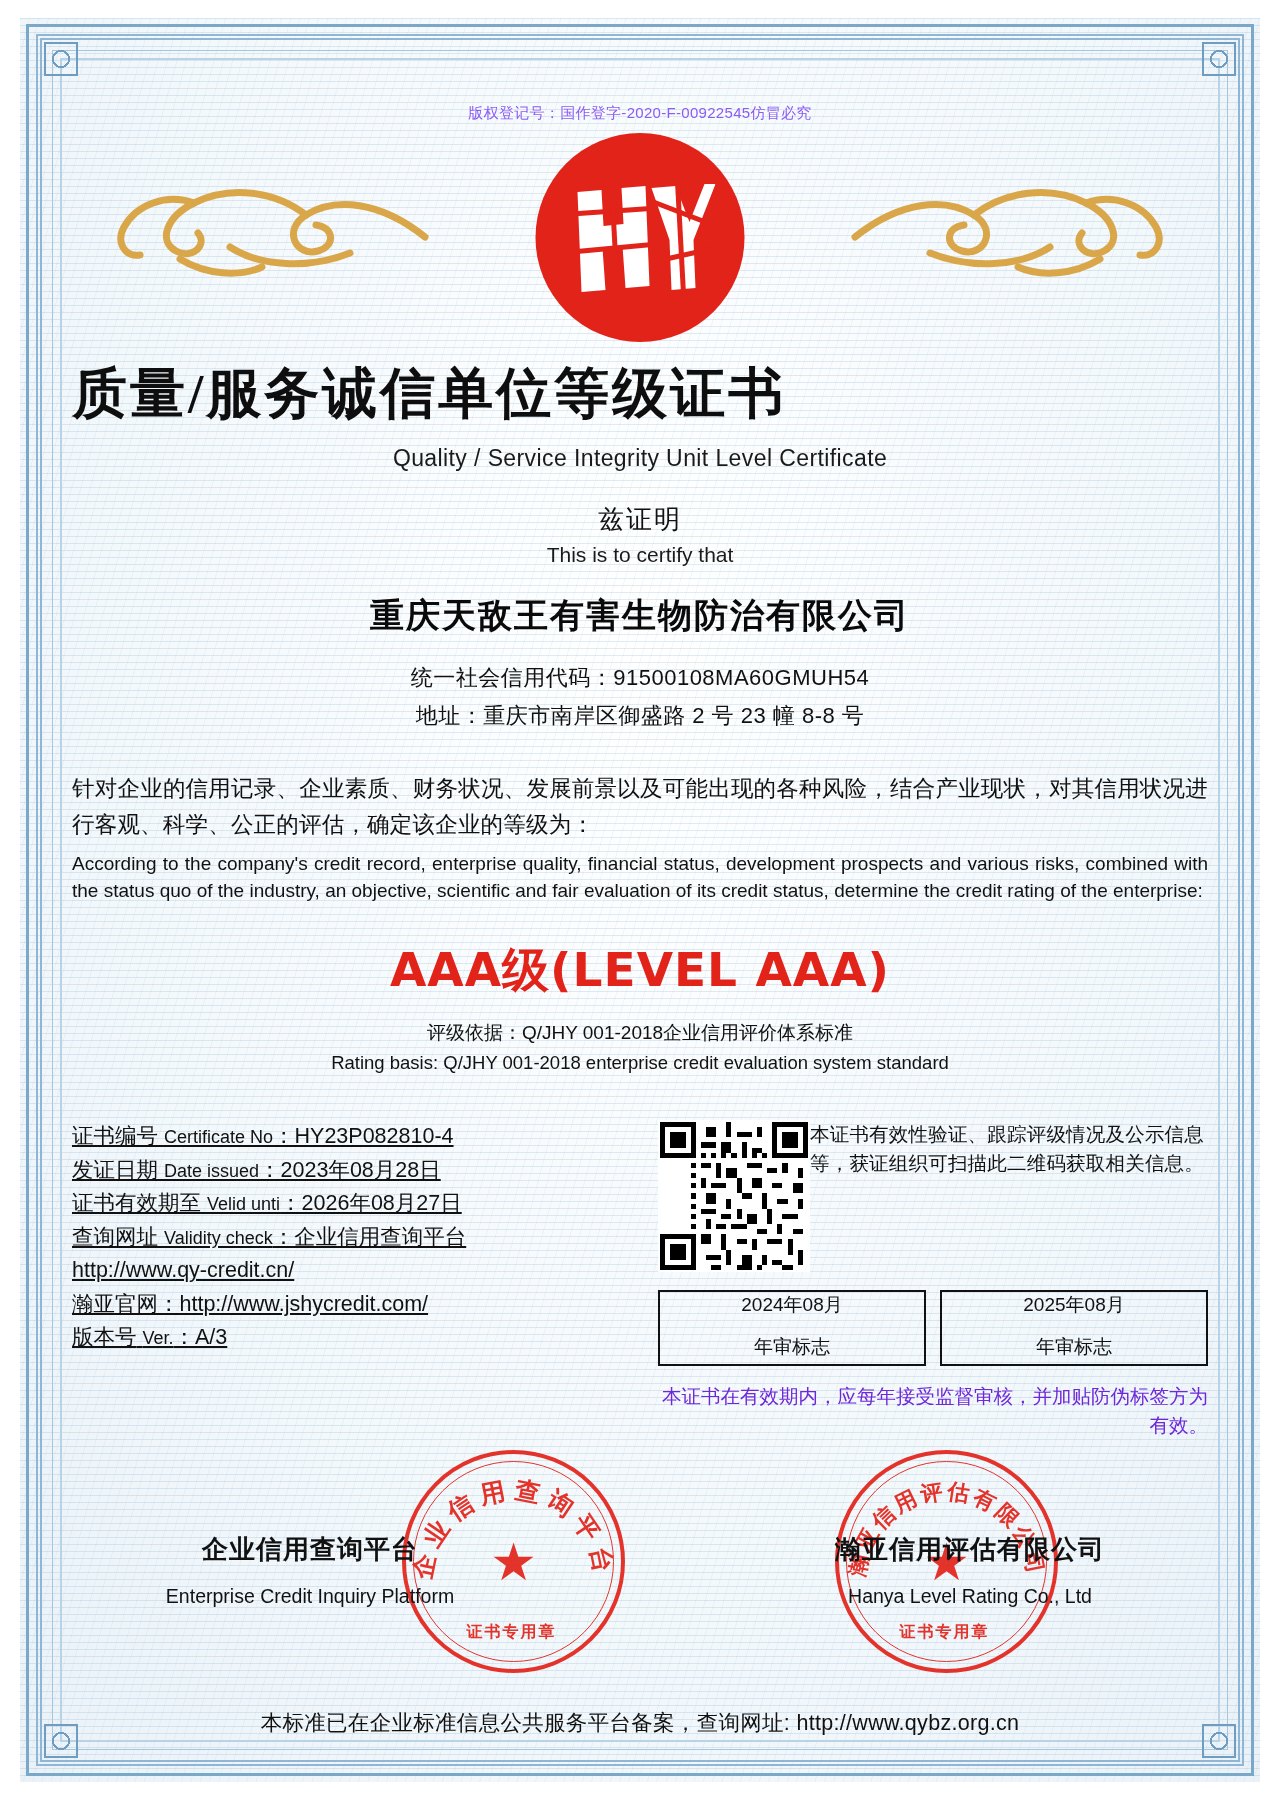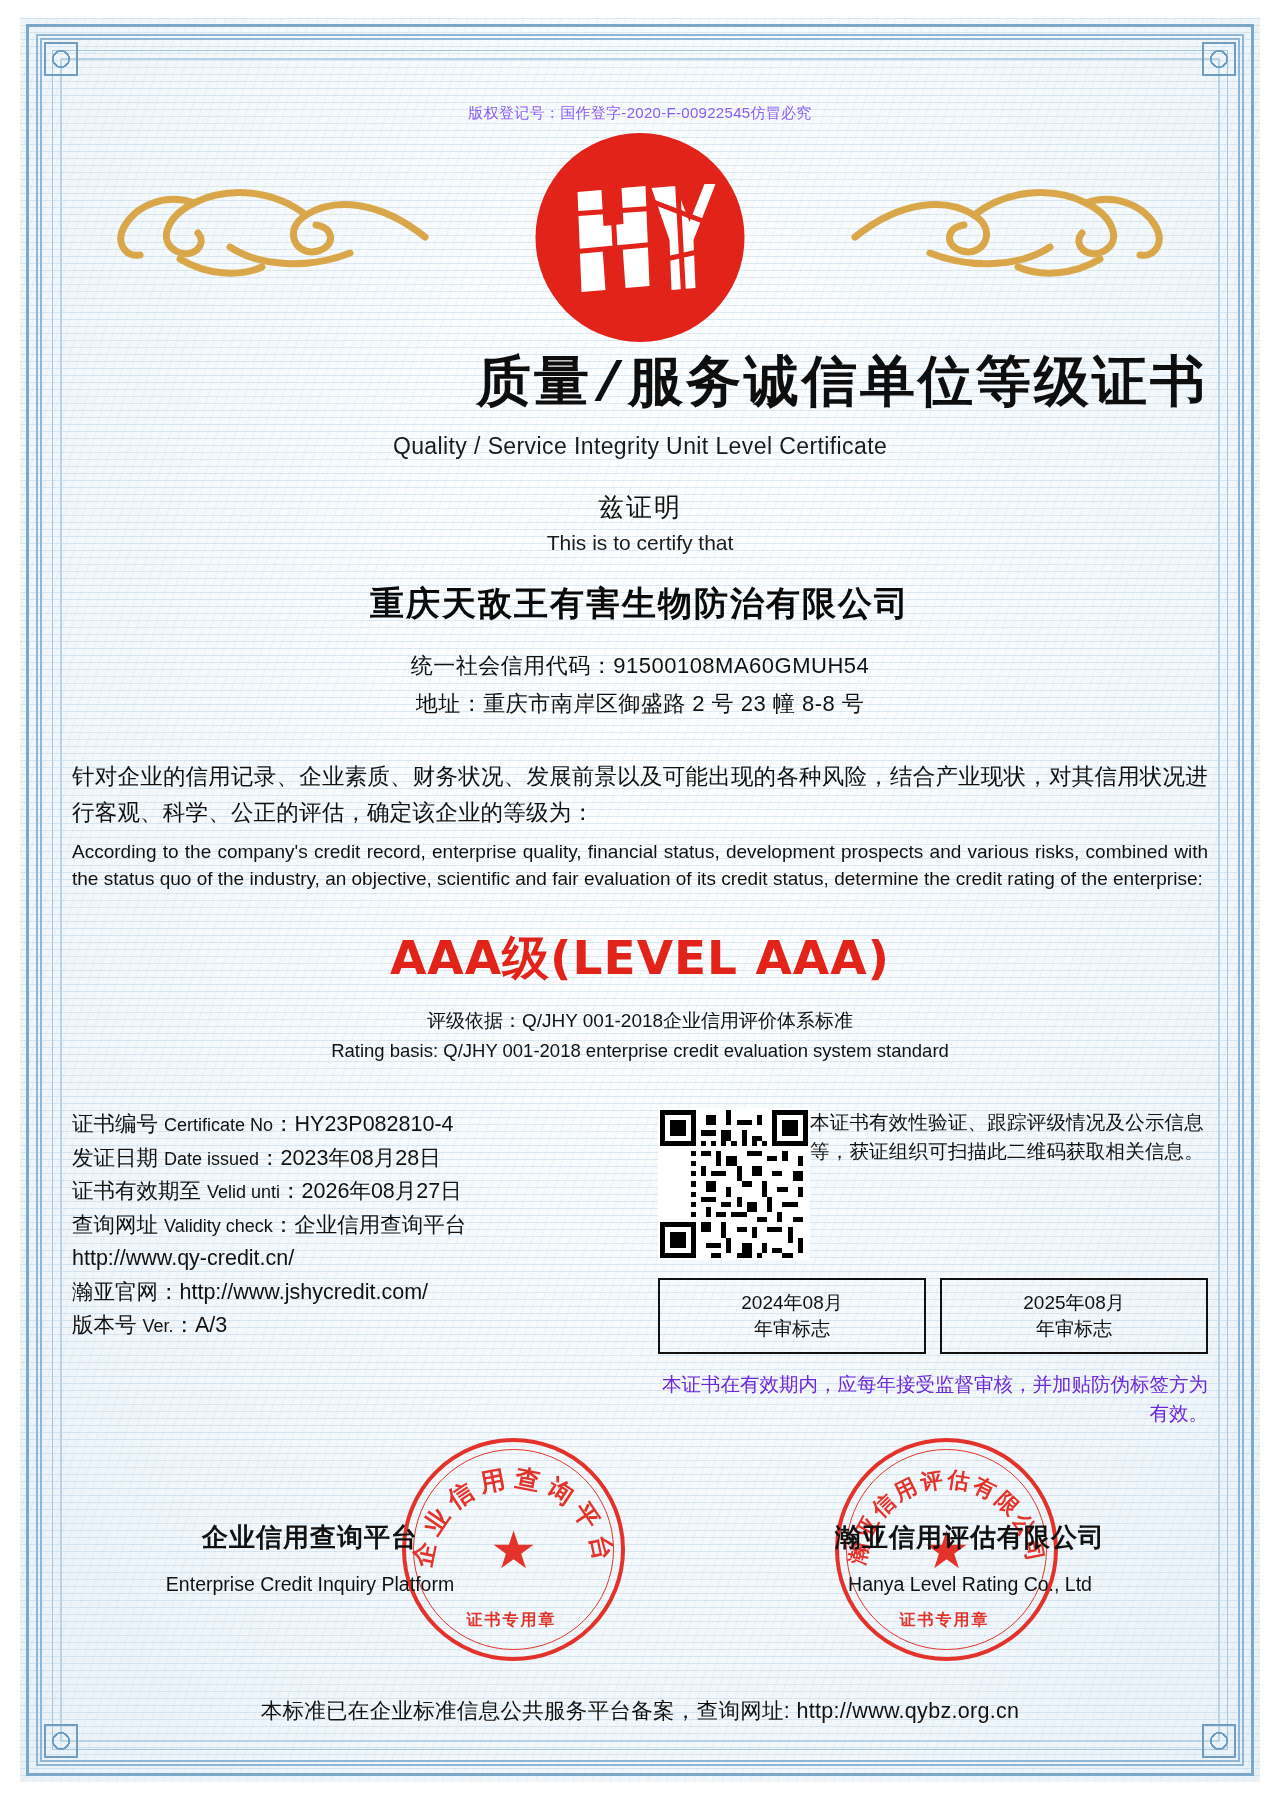--- a/index.html
+++ b/index.html
@@ -134,27 +134,27 @@
     border-radius: 50%;
     background: #e2231a;
     display: flex;
     align-items: center;
     justify-content: center;
     box-shadow: 0 0 0 2px #e2231a;
   }
   .seal-logo svg { display:block; }
 
   .title-cn {
-    text-align: right;
+    text-align: left;
     font-size: 55px;
     font-weight: 700;
     letter-spacing: 3px;
     color: #0e0e0e;
-    margin-top: 6px;
-    font-family: Liberation Mono, monospace;
+    margin-top: 18px;
+    font-family: Liberation Serif, serif;
   }
   .title-en {
     text-align: center;
     font-size: 23px;
     color: #1a1a1a;
     letter-spacing: .4px;
     margin-top: 14px;
   }
   .certify-cn {
     text-align: center;
@@ -228,20 +228,21 @@
   
   .info-row {
     display: flex;
     margin-top: 46px;
   }
   .info-left {
     width: 580px;
     font-size: 21.5px;
     line-height: 1.56;
     color: #111;
+    text-decoration: underline;
   }
   .info-left .en { font-size: 18px; }
   .info-right {
     flex: 1;
     display: flex;
     flex-direction: column;
     padding-left: 6px;
   }
   .qr-note {
     display: flex;
@@ -263,24 +264,24 @@
     gap: 14px;
     margin-top: 18px;
   }
   .stamp-box {
     flex: 1;
     border: 2px solid #111;
     height: 72px;
     display: flex;
     flex-direction: column;
     align-items: center;
-    justify-content: center;
     font-size: 19px;
     line-height: 1.35;
     color: #111;
+    gap: 16px;
   }
   .annual-note {
     margin-top: 16px;
     font-size: 19.5px;
     line-height: 1.5;
     color: #6d28d9;
     text-align: right;
   }
 
   

